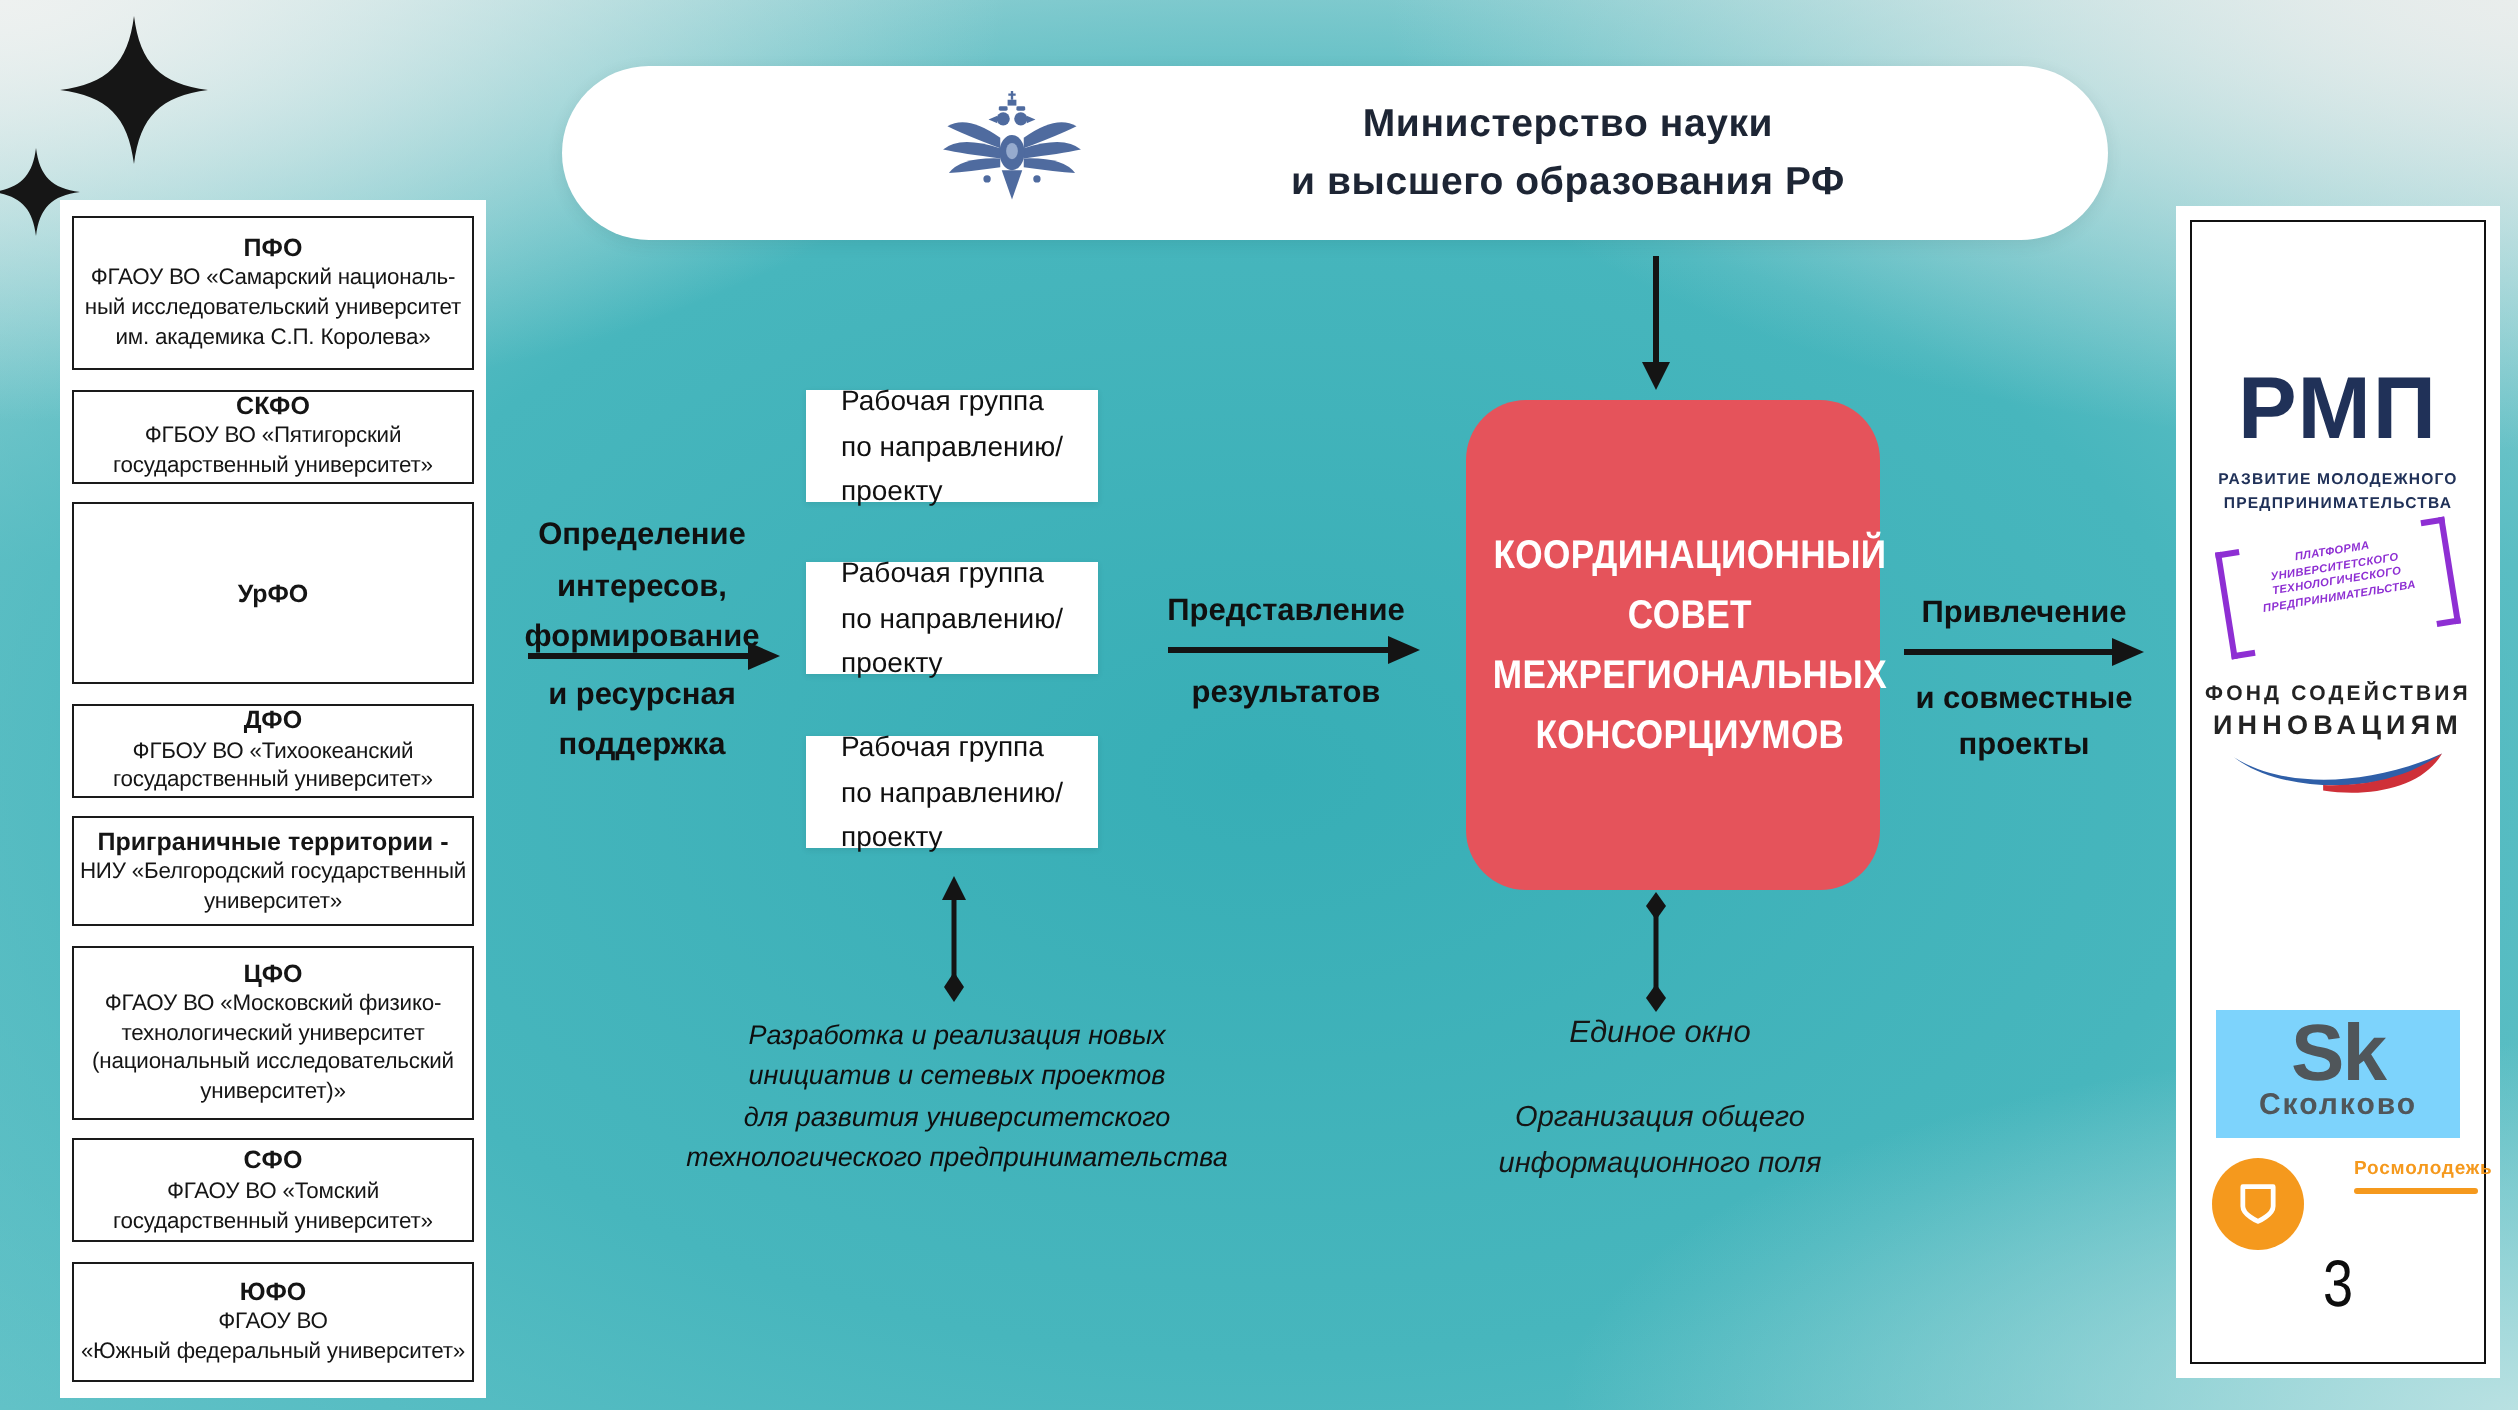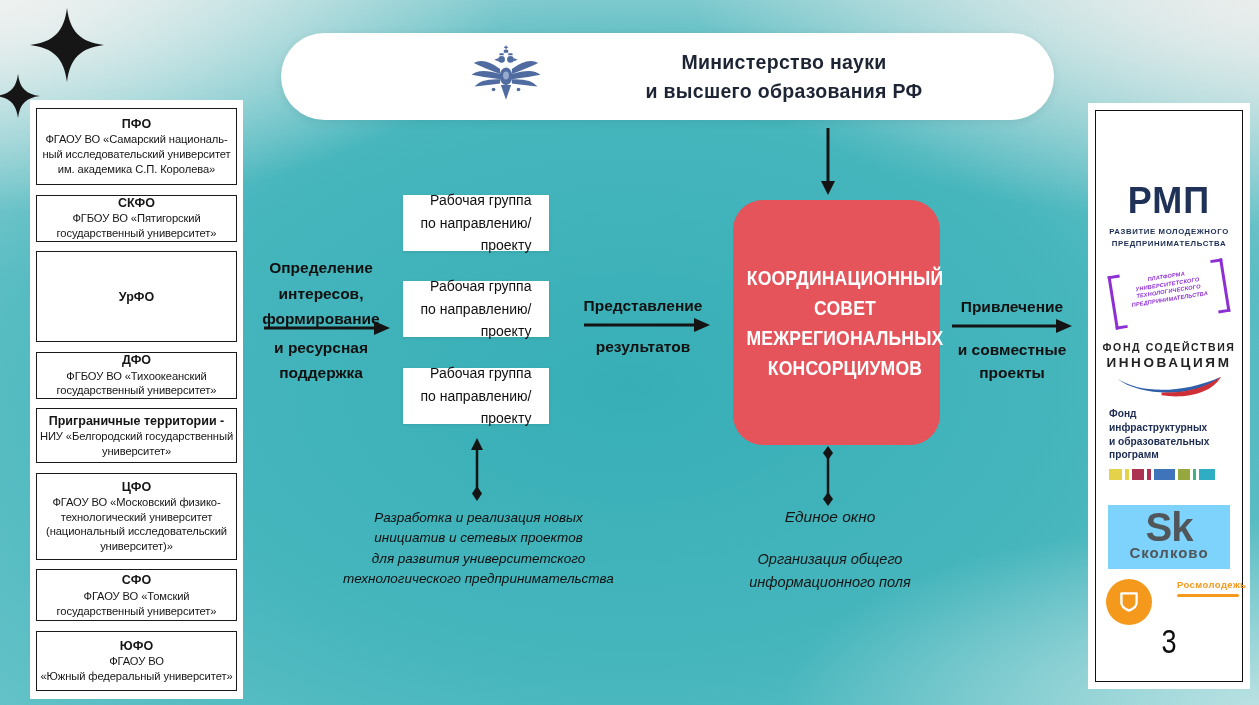--- a/index.html
+++ b/index.html
@@ -50,41 +50,41 @@
   .lbl2a{left:576px;top:297px;width:134px;}
   .lbl2b{left:576px;top:338px;width:134px;}
   .arr2{left:582px;top:316px;}
   .lbl3a{left:948px;top:298px;width:128px;}
   .lbl3b{left:948px;top:338px;width:128px;line-height:1.5;}
   .arr3{left:950px;top:317px;}
   .arr-min{left:818px;top:127px;}
 
   
   .wg-box{left:403px;width:146px;height:56px;background:#fff;
-    display:flex;align-items:center;justify-content:center;text-align:right;
+    display:flex;align-items:center;justify-content:center;text-align:left;
     font-size:14px;line-height:1.6;color:#101010;box-shadow:0 1px 3px rgba(0,40,40,.10);}
   .wg1{top:195px}.wg2{top:281px}.wg3{top:368px}
   .wg-connector{left:467px;top:438px;}
 
   .note{left:336px;top:508px;width:285px;font-style:italic;font-size:13.5px;line-height:1.5;color:#0e0e0e;}
 
   
   .council-box{left:733px;top:200px;width:207px;height:245px;border-radius:30px;
     display:flex;align-items:center;justify-content:flex-start;}
   .council-text{color:#fff;font-weight:700;font-size:20px;line-height:1.5;text-align:center;
     transform:scaleX(.88);letter-spacing:.2px;}
   .council-connector{left:818px;top:446px;}
   .single-window{left:740px;top:508px;width:180px;font-style:italic;font-size:15.5px;font-weight:400;}
   .info-note{left:728px;top:548px;width:204px;font-style:italic;font-size:14.5px;line-height:1.6;}
 
   
   .right-panel{left:1095px;top:110px;width:148px;height:572px;background:#fff;
     border:1.5px solid #111;box-shadow:0 0 0 7px #ffffff;box-sizing:border-box;}
   .rmp-block{position:absolute;top:72px;left:0;width:100%;text-align:center;}
-  .rmp-logo{font-size:36px;font-weight:800;color:#203158;letter-spacing:1px;line-height:1;}
+  .rmp-logo{font-size:44px;font-weight:800;color:#203158;letter-spacing:1px;line-height:1;}
   .rmp-caption{margin-top:7px;font-size:7.8px;font-weight:700;color:#203158;letter-spacing:.6px;line-height:1.5;}
   .platform-logo{position:absolute;top:156px;left:50%;width:116px;height:54px;
     transform:translateX(-50%) rotate(-9deg);}
   .pl-bracket{position:absolute;top:0;width:12px;height:100%;box-sizing:border-box;}
   .pl-left{left:0;border-left:3.5px solid #8e2fd3;border-top:3.5px solid #8e2fd3;border-bottom:3.5px solid #8e2fd3;}
   .pl-right{right:0;border-right:3.5px solid #8e2fd3;border-top:3.5px solid #8e2fd3;border-bottom:3.5px solid #8e2fd3;}
   .pl-text{position:absolute;left:12px;right:12px;top:6px;font-size:5.6px;font-weight:700;font-style:italic;
     color:#8e2fd3;line-height:1.35;text-align:center;letter-spacing:.2px;}
   .fsi-block{position:absolute;top:230px;left:0;width:100%;text-align:center;color:#232323;}
   .fsi-l1{font-size:10.5px;font-weight:700;letter-spacing:1.6px;}
@@ -274,35 +274,20 @@
 
     <div class="fsi-block">
       <div class="fsi-l1">ФОНД СОДЕЙСТВИЯ</div>
       <div class="fsi-l2">ИННОВАЦИЯМ</div>
       <svg class="fsi-swoosh" width="118" height="26" viewBox="0 0 120 28">
         <path d="M4 6 C28 22 74 23 116 4 C92 26 30 27 4 6 Z" fill="#2f5fa8"></path>
         <path d="M52 21 C80 22 100 15 116 4 C106 22 78 28 52 24 Z" fill="#cf3038"></path>
       </svg>
     </div>
 
-    <div class="fiop-block">
-      <div class="fiop-caption pre">Фонд инфраструктурных
-и образовательных
-программ</div>
-      <div class="fiop-swatches">
-        <span style="width:13px;background:#e5d24b"></span>
-        <span style="width:4px;background:#e5d24b"></span>
-        <span style="width:12px;background:#ad3150"></span>
-        <span style="width:4px;background:#ad3150"></span>
-        <span style="width:21px;background:#3f74bb"></span>
-        <span style="width:12px;background:#96a73e"></span>
-        <span style="width:3px;background:#43b183"></span>
-        <span style="width:16px;background:#2fadc4"></span>
-      </div>
-    </div>
 
     <div class="sk-block" style="background:#7dd3fc">
       <div class="sk-logo">Sk</div>
       <div class="sk-caption">Сколково</div>
     </div>
 
     <div class="rosmol-block">
       <div class="rosmol-circle" style="background:#f5991d">
         <svg width="26" height="26" viewBox="0 0 24 24">
           <path d="M5 4 H19 V13 C19 17 12 20 12 20 C12 20 5 17 5 13 Z" fill="none" stroke="#ffffff" stroke-width="2.2" stroke-linejoin="round"></path>

